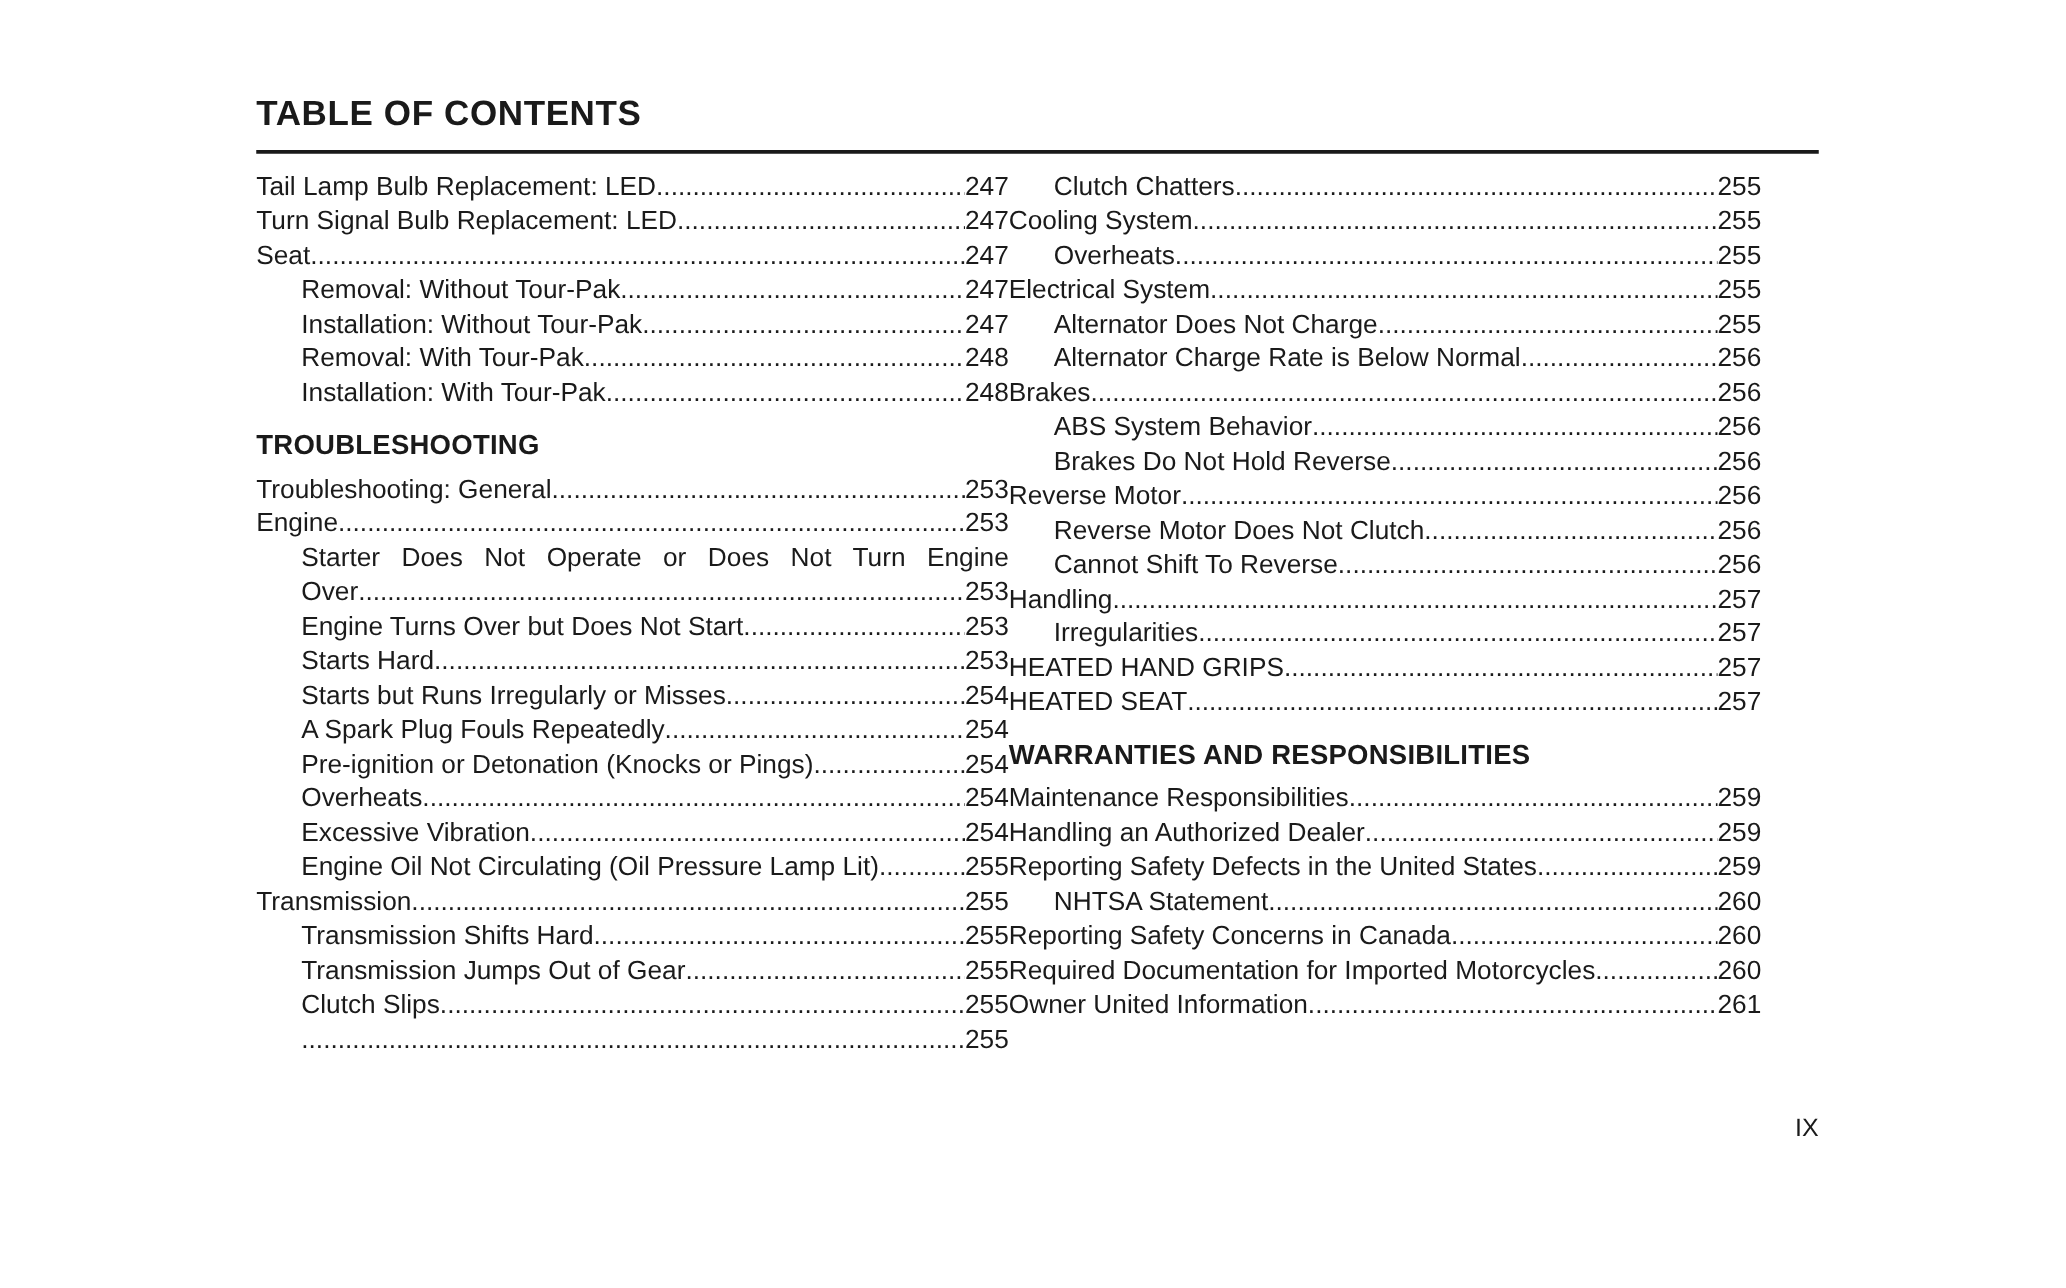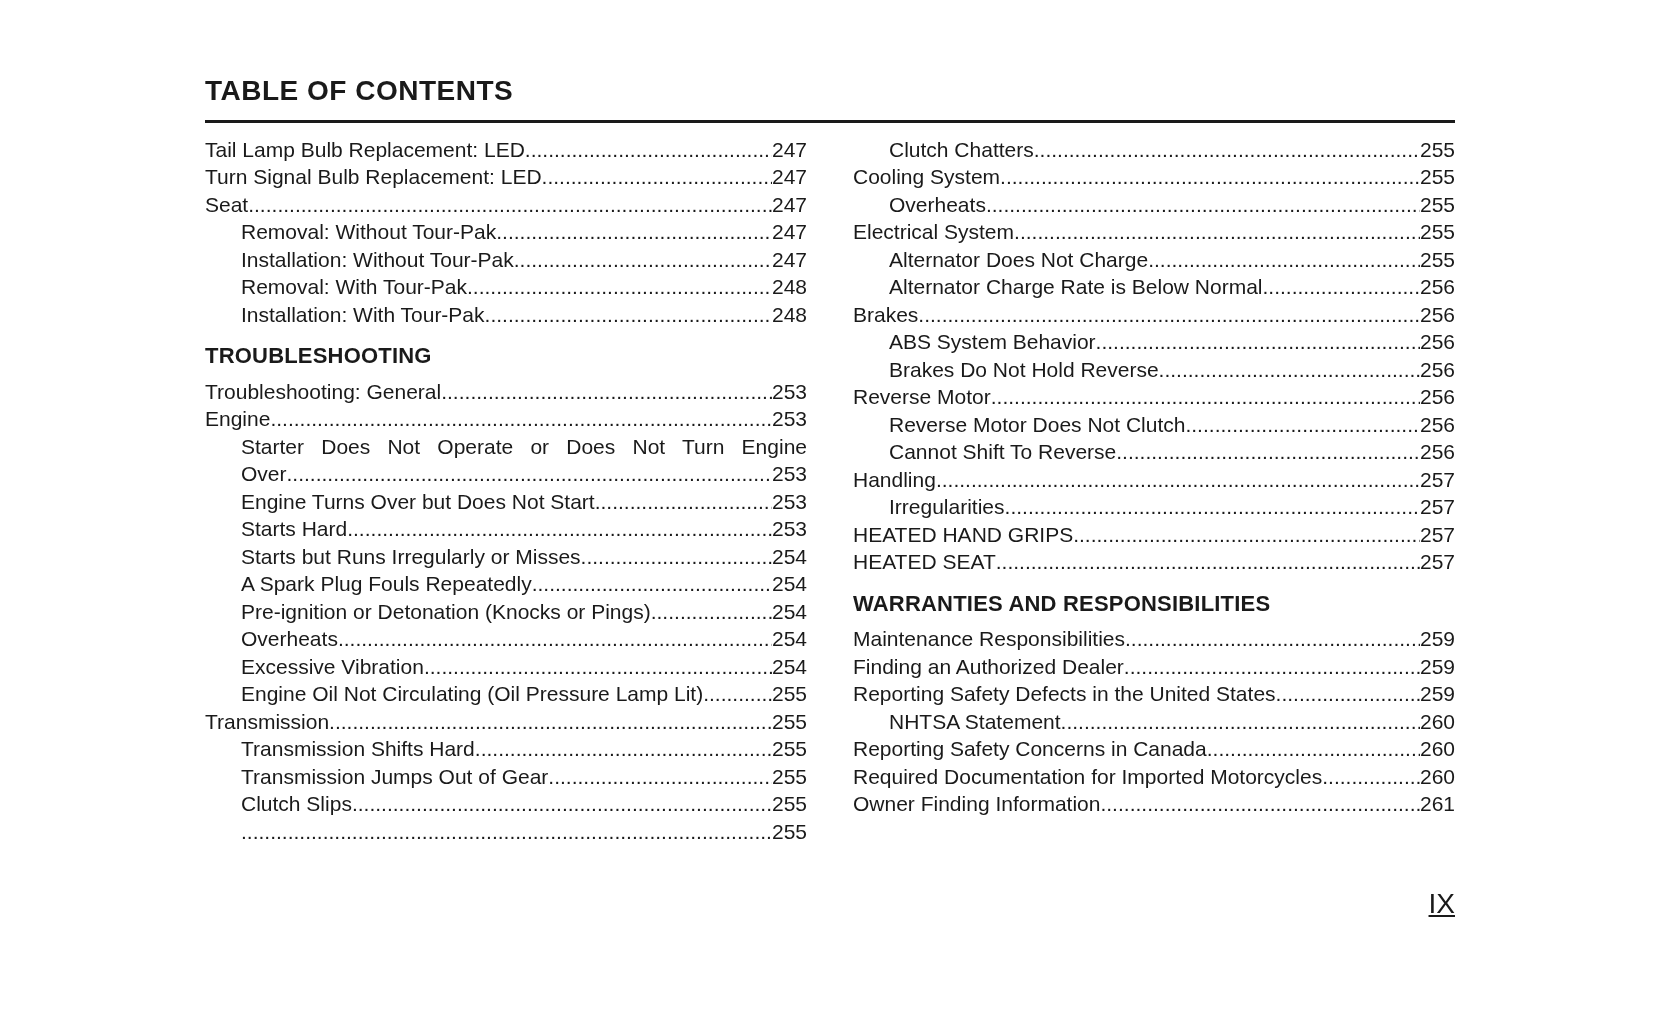--- a/index.html
+++ b/index.html
@@ -26,21 +26,20 @@
     margin:0 0 13px 0;
     line-height:1.1;
   }
   .title-rule{
     border:none;
     border-top:3px solid #1a1a1a;
     margin:0 0 13px 0;
   }
   .columns{
     display:flex;
-    gap:46px;
     align-items:flex-start;
   }
   .col{
     width:602px;
     flex:0 0 602px;
   }
   .entry{
     display:flex;
     align-items:baseline;
     font-size:21px;
@@ -68,23 +67,22 @@
     font-size:22px;
     font-weight:bold;
     margin:15px 0 9px 0;
     line-height:1.15;
     letter-spacing:0.2px;
   }
   .footer-page-number{
     position:absolute;
     right:198px;
     top:890px;
-    font-size:28px;
+    font-size:20px;
     line-height:27.5px;
-    text-decoration:underline;
   }
 </style>
 </head>
 <body>
 
 <div class="page">
   <h1 class="page-title">TABLE OF CONTENTS</h1>
   <hr class="title-rule">
   <div class="columns">
     <div class="col" id="col-left">
@@ -288,21 +286,21 @@
           <span class="dots"></span>
           <span class="pagenum">257</span>
         </div>
         <h2 class="section-heading">WARRANTIES AND RESPONSIBILITIES</h2>
         <div class="entry indent-0">
           <span class="label">Maintenance Responsibilities</span>
           <span class="dots"></span>
           <span class="pagenum">259</span>
         </div>
         <div class="entry indent-0">
-          <span class="label">Finding an Authorized Dealer</span>
+          <span class="label">Handling an Authorized Dealer</span>
           <span class="dots"></span>
           <span class="pagenum">259</span>
         </div>
         <div class="entry indent-0">
           <span class="label">Reporting Safety Defects in the United States</span>
           <span class="dots"></span>
           <span class="pagenum">259</span>
         </div>
         <div class="entry indent-1">
           <span class="label">NHTSA Statement</span>
@@ -313,21 +311,21 @@
           <span class="label">Reporting Safety Concerns in Canada</span>
           <span class="dots"></span>
           <span class="pagenum">260</span>
         </div>
         <div class="entry indent-0">
           <span class="label">Required Documentation for Imported Motorcycles</span>
           <span class="dots"></span>
           <span class="pagenum">260</span>
         </div>
         <div class="entry indent-0">
-          <span class="label">Owner Finding Information</span>
+          <span class="label">Owner United Information</span>
           <span class="dots"></span>
           <span class="pagenum">261</span>
         </div>
       </div>
   </div>
 </div>
 
 <div class="footer-page-number">IX</div>
 
 </body></html>

